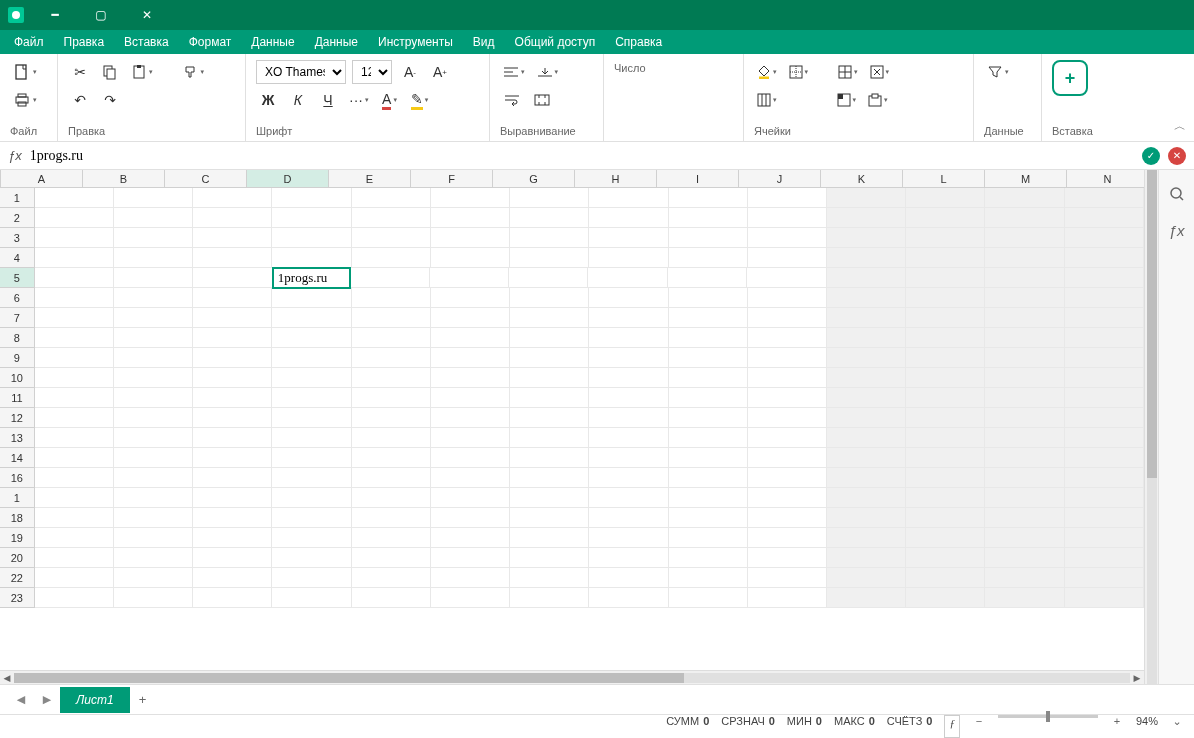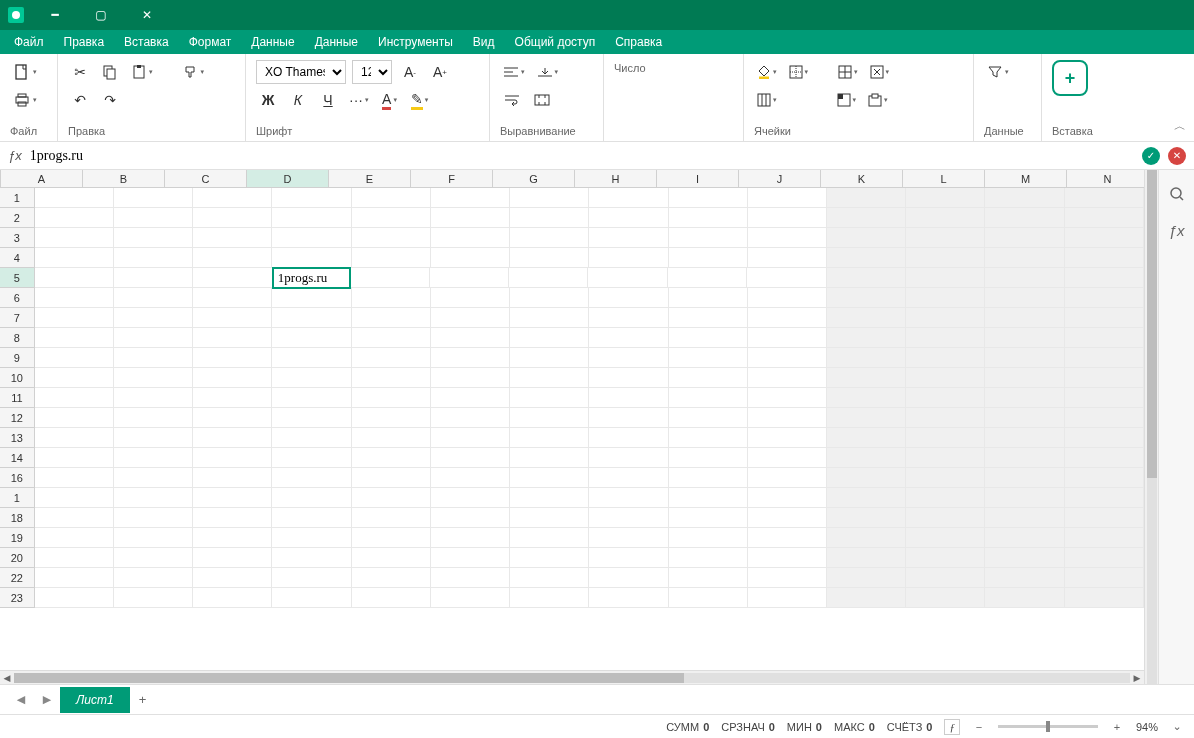--- a/index.html
+++ b/index.html
@@ -58,21 +58,21 @@
 
 .side-panel { width: 36px; background: #f7f7f7; border-left: 1px solid #e0e0e0; display: flex; flex-direction: column; align-items: center; gap: 12px; padding-top: 12px; }
 .side-panel .side-btn { width: 24px; height: 24px; display: flex; align-items: center; justify-content: center; color: #666; cursor: pointer; font-size: 15px; }
 
 .tabs { height: 30px; border-top: 1px solid #e0e0e0; display: flex; align-items: center; padding: 0 8px; gap: 0; }
 .tabs .nav-btn { width: 26px; height: 26px; display: flex; align-items: center; justify-content: center; color: #888; cursor: pointer; font-size: 11px; }
 .tabs .tab { padding: 6px 16px; font-size: 12px; cursor: pointer; }
 .tabs .tab.active { background: #009b77; color: #fff; font-style: italic; }
 .tabs .add-tab { width: 26px; text-align: center; color: #666; cursor: pointer; font-size: 13px; }
 
-.statusbar { height: 24px; border-top: 1px solid #e0e0e0; display: flex; align-items: center; justify-content: flex-end; padding: 0 10px; gap: 12px; font-size: 11px; color: #444; background: #fff; }
+.statusbar { height: 24px; border-top: 1px solid #e0e0e0; display: flex; justify-content: flex-end; padding: 0 10px; gap: 12px; font-size: 11px; color: #444; background: #fff; }
 .statusbar .stat { display: flex; gap: 4px; }
 .statusbar .stat .v { font-weight: bold; }
 .statusbar .fbtn { border: 1px solid #ccc; padding: 1px 4px; font-style: italic; font-family: serif; cursor: pointer; }
 .statusbar .zoom-slider { width: 100px; height: 3px; background: #ccc; position: relative; }
 .statusbar .zoom-slider .zthumb { position: absolute; left: 48px; top: -4px; width: 4px; height: 11px; background: #888; }
 .statusbar .zbtn { cursor: pointer; color: #666; width: 14px; text-align: center; }
 
 svg { display: block; }
 </style>
 </head>

